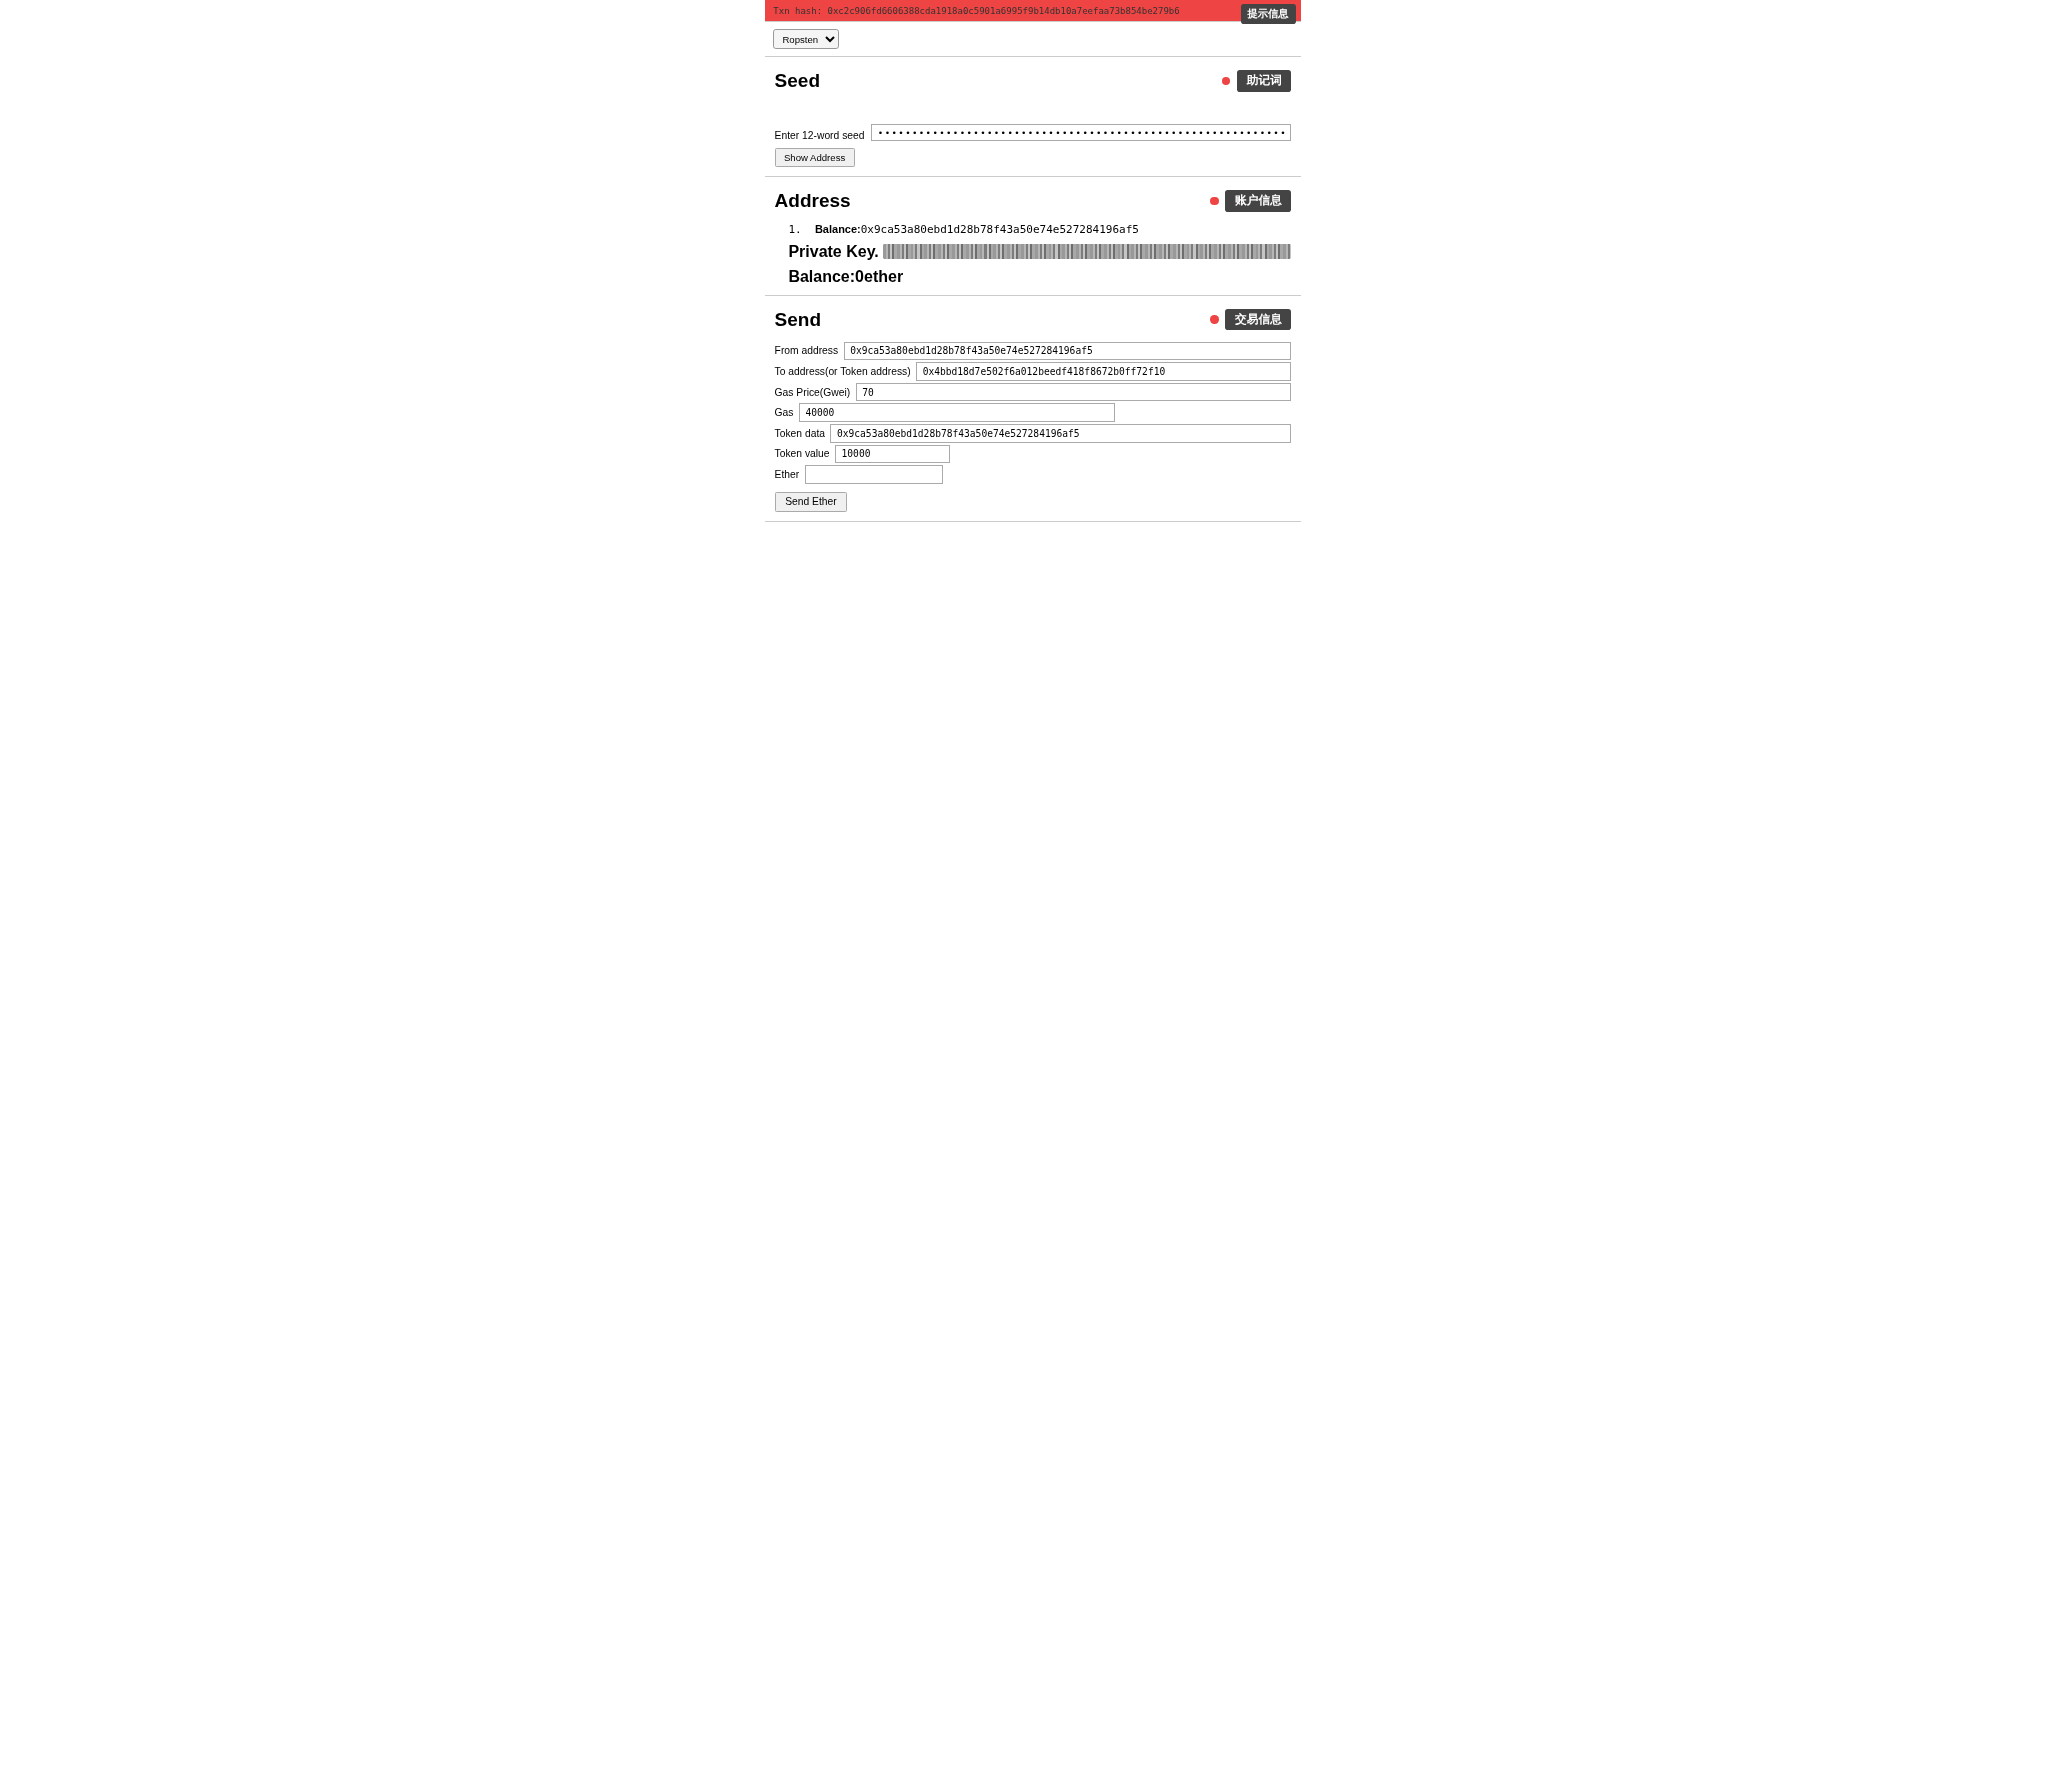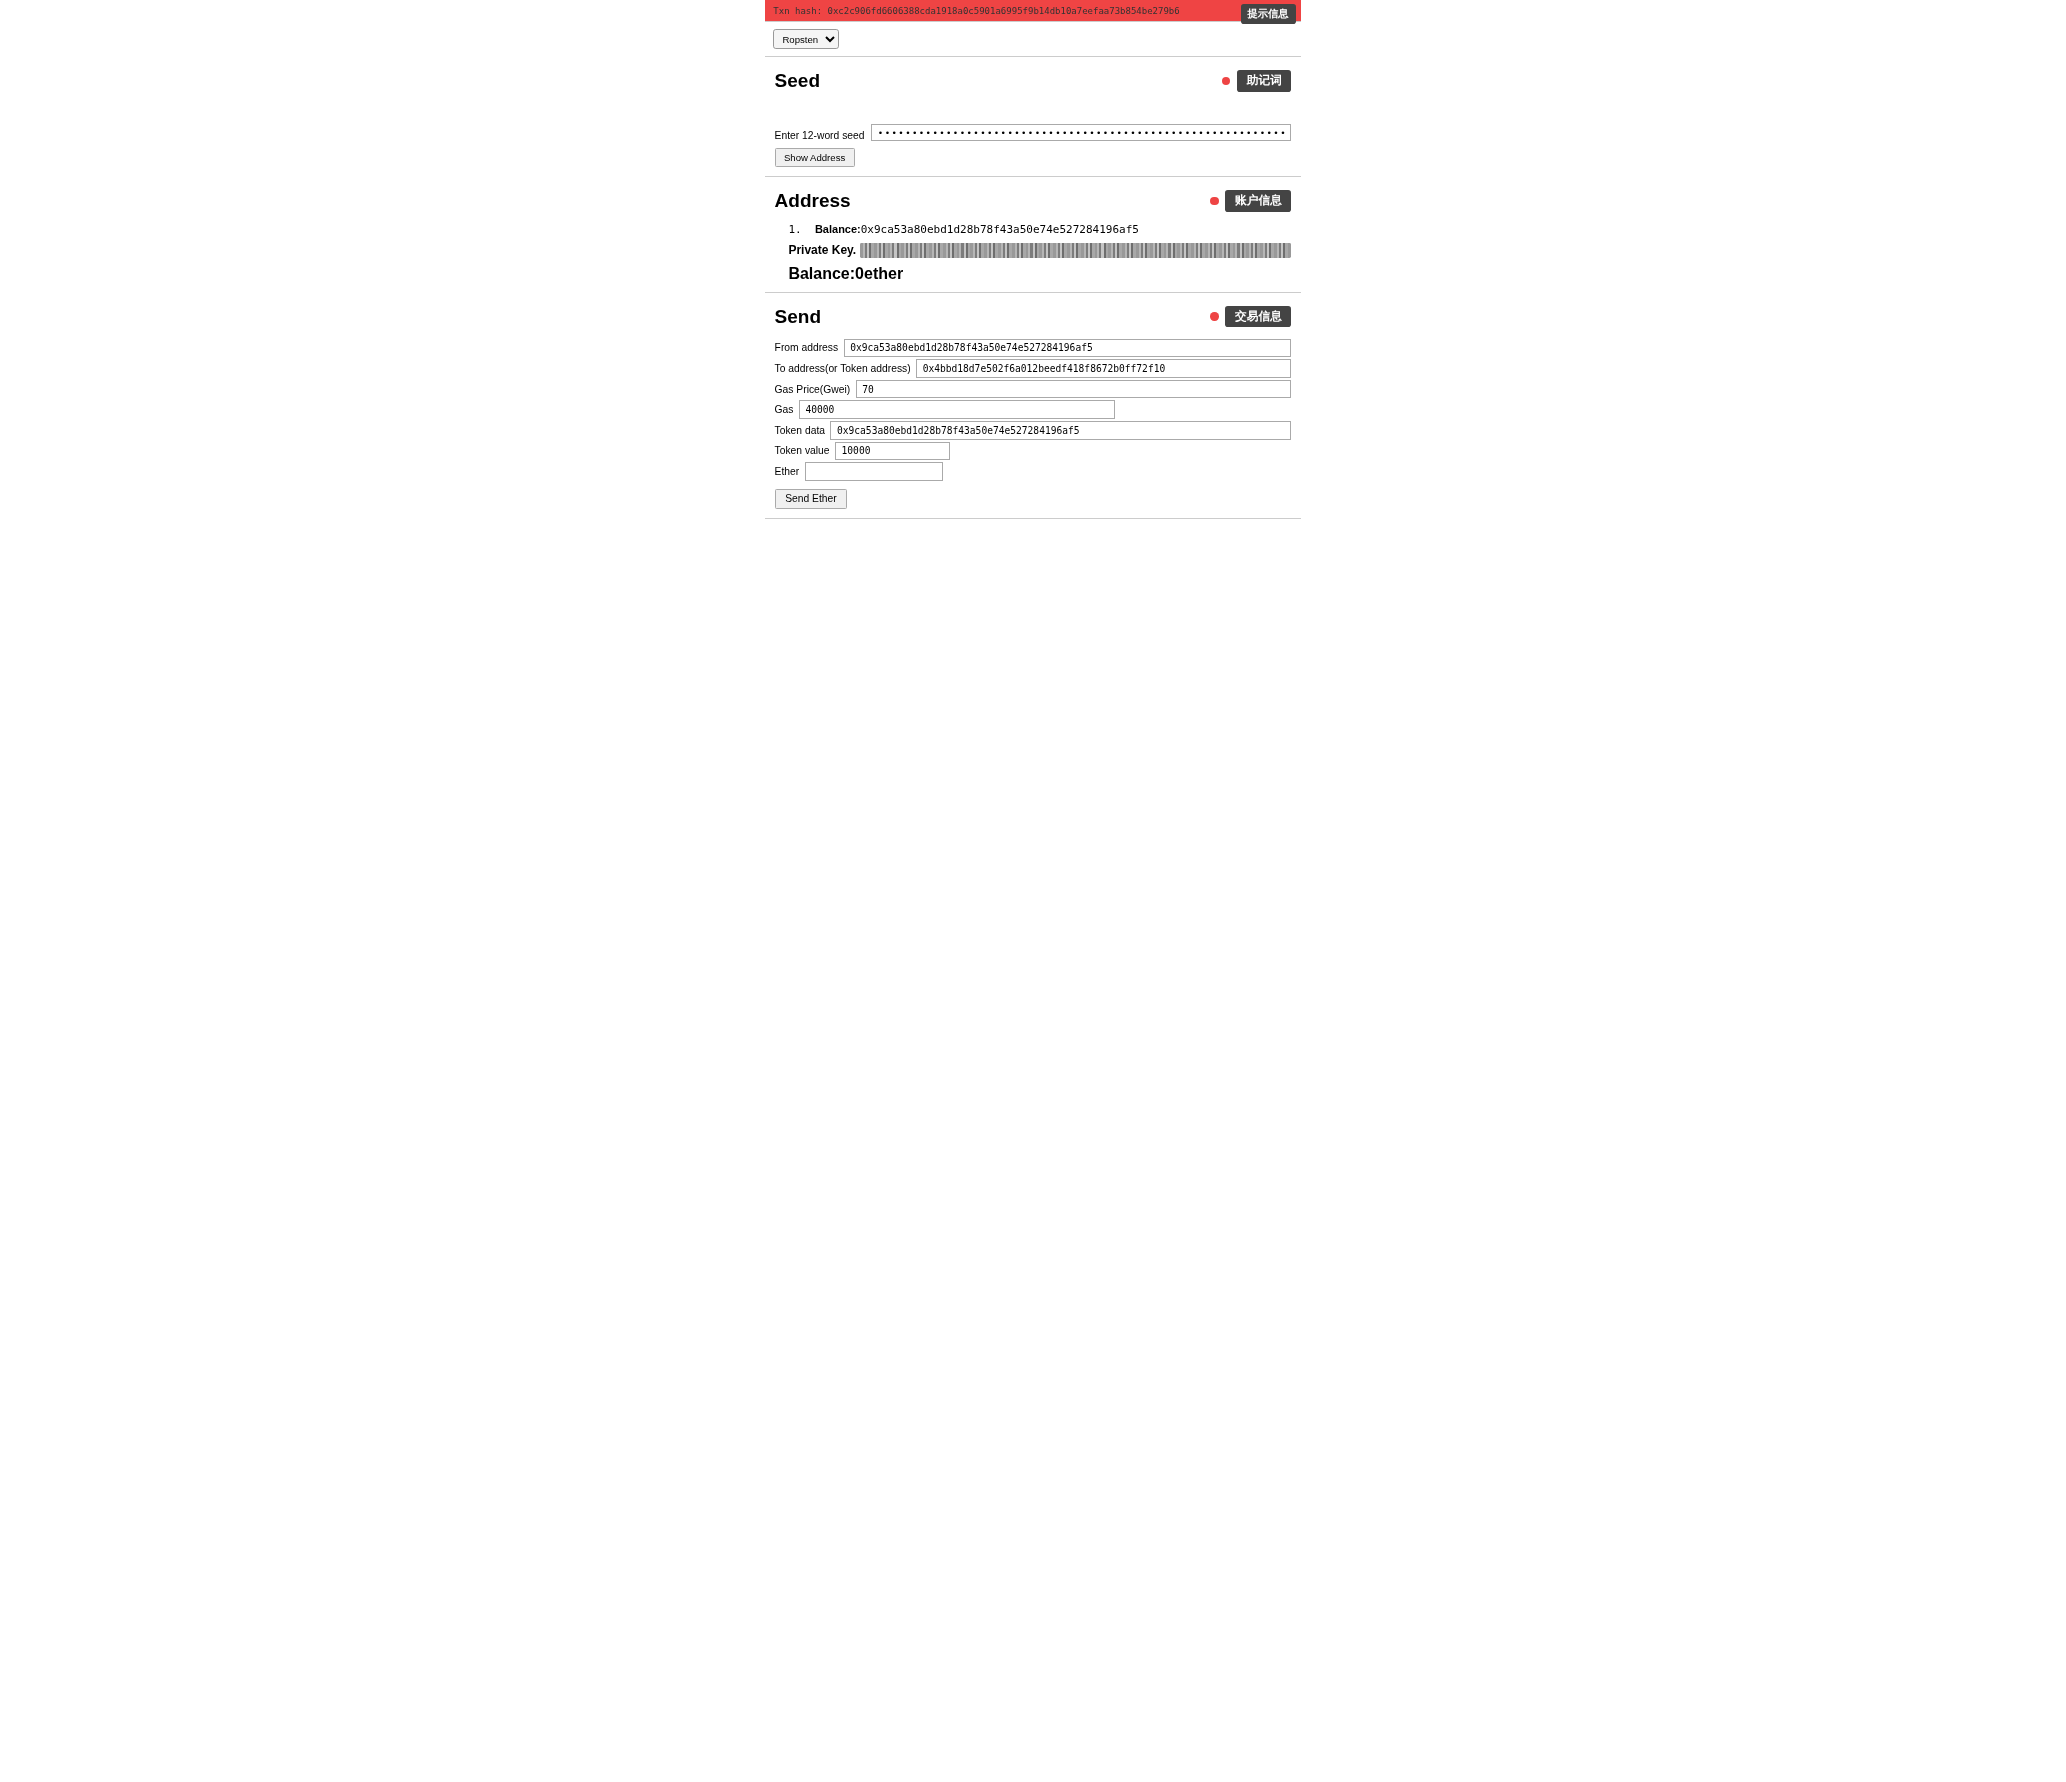--- a/index.html
+++ b/index.html
@@ -117,21 +117,21 @@
     }
     .address-line {
       font-size: 11px;
       margin-bottom: 6.9px;
       font-family: monospace;
     }
     .address-line strong {
       font-family: Arial, sans-serif;
     }
     .private-key-line {
-      font-size: 12px;
+      font-size: 16px;
       margin-bottom: 6.9px;
       display: flex;
       align-items: center;
       gap: 4.1px;
     }
     .private-key-label {
       font-weight: bold;
       white-space: nowrap;
     }
     .private-key-blur {

